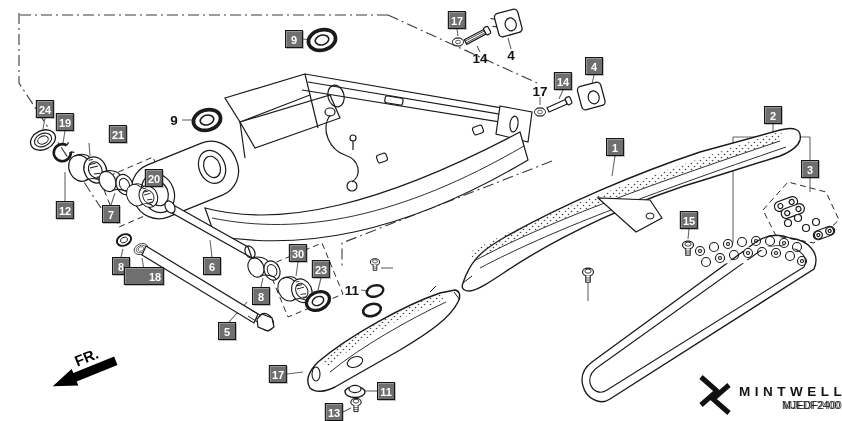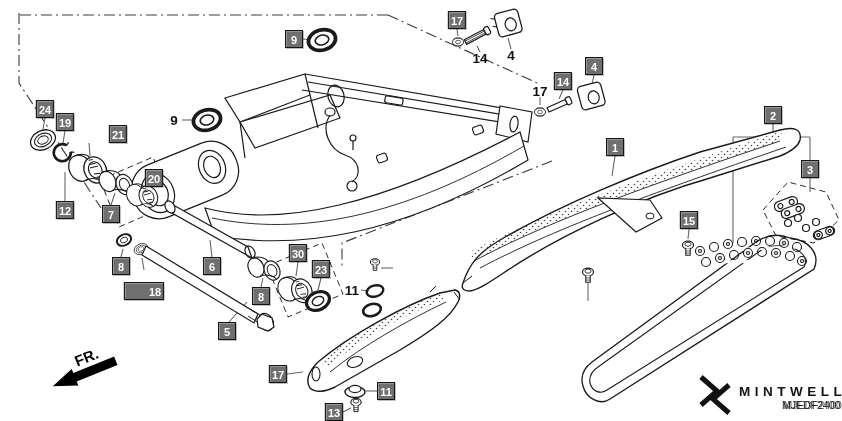--- a/index.html
+++ b/index.html
@@ -318,21 +318,21 @@
 </svg>
 
 <div id="callout-layer">
       <div class="callout box" style="left: 45px; top: 109px;">24</div>
       <div class="callout box" style="left: 65px; top: 122px;">19</div>
       <div class="callout box" style="left: 89px; top: 134px; margin-left: 29px;">21</div>
       <div class="callout box" style="left: 65px; top: 210px;">12</div>
       <div class="callout box" style="left: 111px; top: 214px;">7</div>
       <div class="callout box" style="left: 154px; top: 162px; margin-top: 16px;">20</div>
       <div class="callout box" style="left: 121px; top: 266px;">8</div>
-      <div class="callout box" style="left: 144px; top: 291px; padding-left: 24px;">18</div>
+      <div class="callout box" style="left: 144px; top: 276px; padding-left: 24px;">18</div>
       <div class="callout box" style="left: 212px; top: 266px;">6</div>
       <div class="callout box" style="left: 261px; top: 296px;">8</div>
       <div class="callout box" style="left: 227px; top: 331px;">5</div>
       <div class="callout box" style="left: 298px; top: 253px;">30</div>
       <div class="callout box" style="left: 321px; top: 269px;">23</div>
       <div class="callout box" style="left: 294px; top: 39px;">9</div>
       <div class="callout box" style="left: 457px; top: 20px;">17</div>
       <div class="callout box" style="left: 563px; top: 81px;">14</div>
       <div class="callout box" style="left: 594px; top: 66px;">4</div>
       <div class="callout box" style="left: 615px; top: 147px;">1</div>

